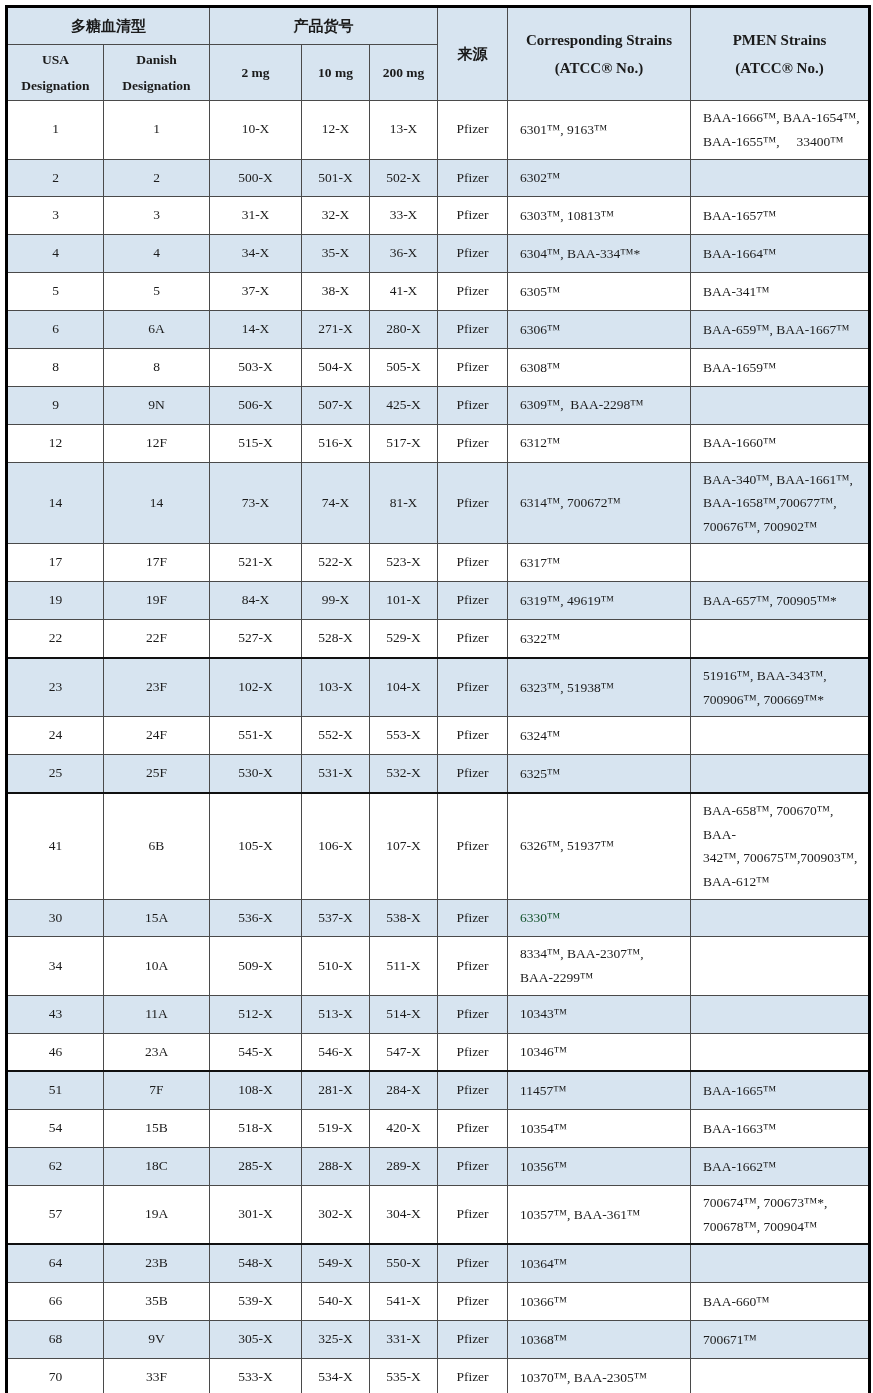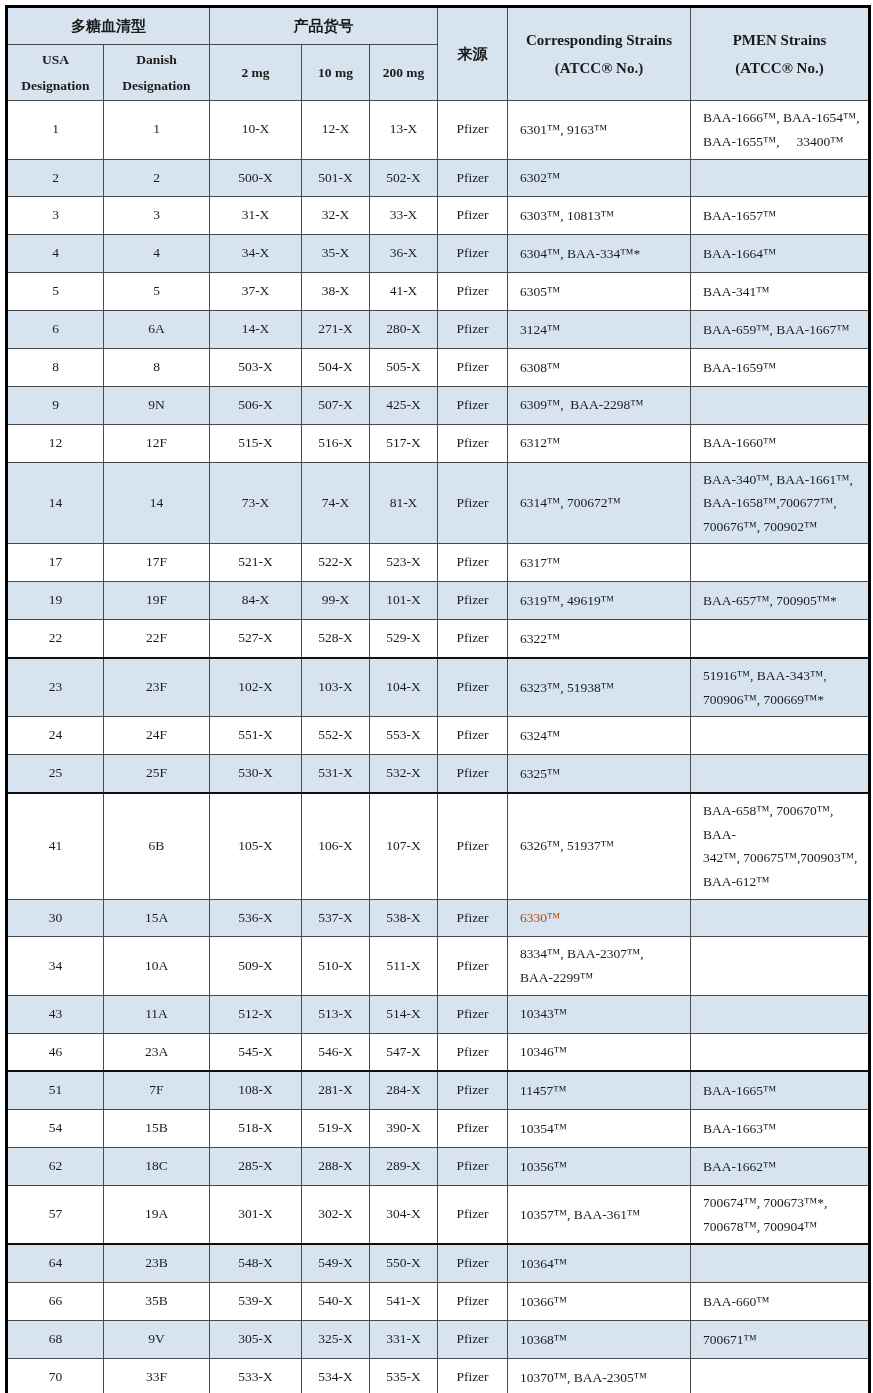--- a/index.html
+++ b/index.html
@@ -137,21 +137,21 @@
           <td class="left">6305™</td>
           <td class="left">BAA-341™</td>
         </tr>
         <tr class="alt">
           <td>6</td>
           <td>6A</td>
           <td>14-X</td>
           <td>271-X</td>
           <td>280-X</td>
           <td>Pfizer</td>
-          <td class="left">3124™</td>
+          <td class="left">6306™</td>
           <td class="left">BAA-659™, BAA-1667™</td>
         </tr>
         <tr>
           <td>8</td>
           <td>8</td>
           <td>503-X</td>
           <td>504-X</td>
           <td>505-X</td>
           <td>Pfizer</td>
           <td class="left">6308™</td>
@@ -262,21 +262,21 @@
 342™, 700675™,700903™,
 BAA-612™</td>
         </tr>
         <tr class="alt">
           <td>30</td>
           <td>15A</td>
           <td>536-X</td>
           <td>537-X</td>
           <td>538-X</td>
           <td>Pfizer</td>
-          <td class="left red" style="color: #c2410c;">6330™</td>
+          <td class="left red" style="color: #14532d;">6330™</td>
           <td class="left"></td>
         </tr>
         <tr>
           <td>34</td>
           <td>10A</td>
           <td>509-X</td>
           <td>510-X</td>
           <td>511-X</td>
           <td>Pfizer</td>
           <td class="left">8334™, BAA-2307™,
@@ -311,21 +311,21 @@
           <td>284-X</td>
           <td>Pfizer</td>
           <td class="left">11457™</td>
           <td class="left">BAA-1665™</td>
         </tr>
         <tr>
           <td>54</td>
           <td>15B</td>
           <td>518-X</td>
           <td>519-X</td>
-          <td>390-X</td>
+          <td>420-X</td>
           <td>Pfizer</td>
           <td class="left">10354™</td>
           <td class="left">BAA-1663™</td>
         </tr>
         <tr class="alt">
           <td>62</td>
           <td>18C</td>
           <td>285-X</td>
           <td>288-X</td>
           <td>289-X</td>

